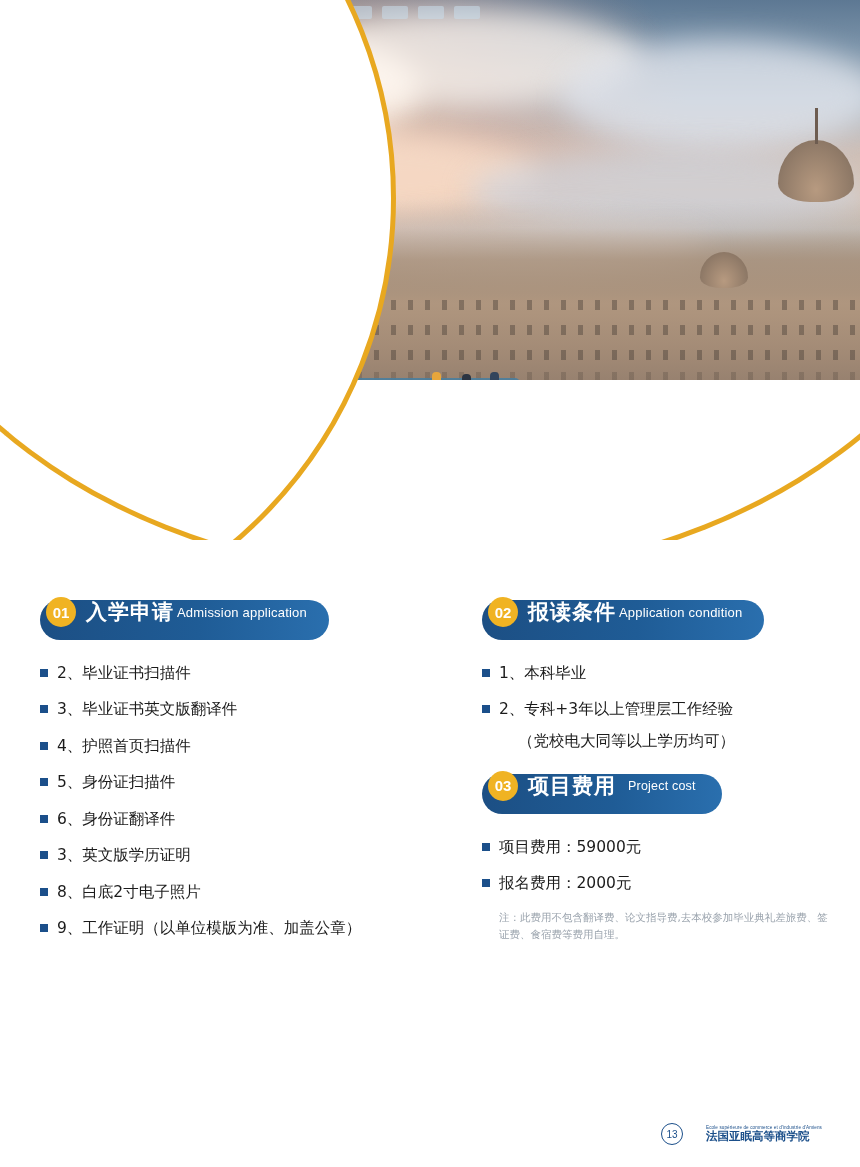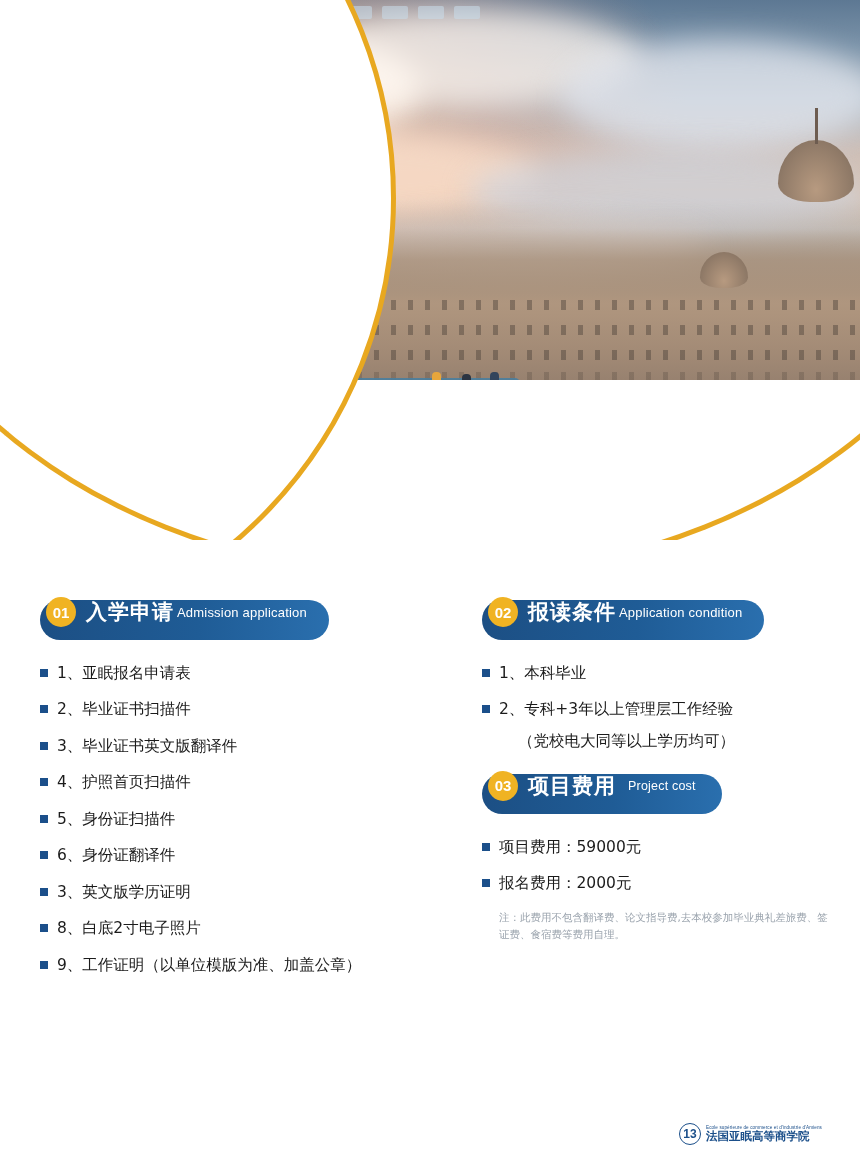--- a/index.html
+++ b/index.html
@@ -312,27 +312,26 @@
     bottom: 22px;
     display: flex;
     align-items: center;
     z-index: 10;
   }
   .pagenum {
     width: 22px; height: 22px;
     border: 1.3px solid #1b4f8a;
     border-radius: 50%;
     color: #1b4f8a;
-    font-size: 12px;
+    font-size: 10px;
     display: flex;
     align-items: center;
     justify-content: center;
-    margin-right: 5px;
+    margin-right: 23px;
     font-family: "Liberation Sans", sans-serif;
-    font-weight: bold;
   }
   .footer-txt { line-height: 1.15; }
   .footer-en {
     font-size: 4.6px;
     color: #1b4f8a;
     letter-spacing: 0.1px;
     font-family: "Liberation Sans", sans-serif;
     white-space: nowrap;
   }
   .footer-cn {
@@ -414,24 +413,20 @@
 
       <div class="pill">
         <span class="pill-num">01</span>
         <span class="pill-cn">入学申请</span>
         <span class="pill-en">Admission application</span>
       </div>
 
       <div class="list">
         <div class="li">
             <span class="sq"></span>
-            <span>1、亚眠报名申请表</span>
-          </div>
-        <div class="li">
-            <span class="sq"></span>
             <span>2、毕业证书扫描件</span>
           </div>
         <div class="li">
             <span class="sq"></span>
             <span>3、毕业证书英文版翻译件</span>
           </div>
         <div class="li">
             <span class="sq"></span>
             <span>4、护照首页扫描件</span>
           </div>

